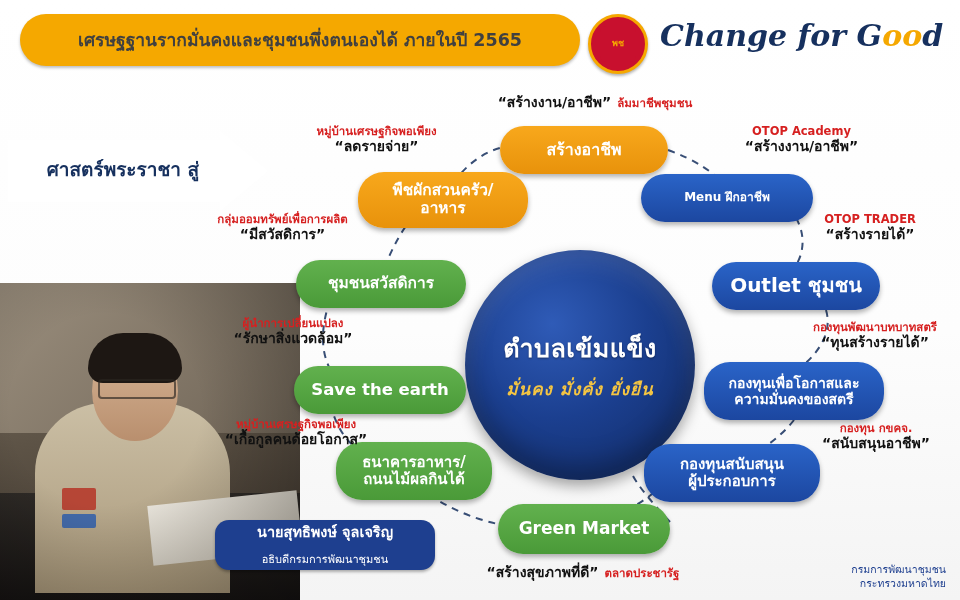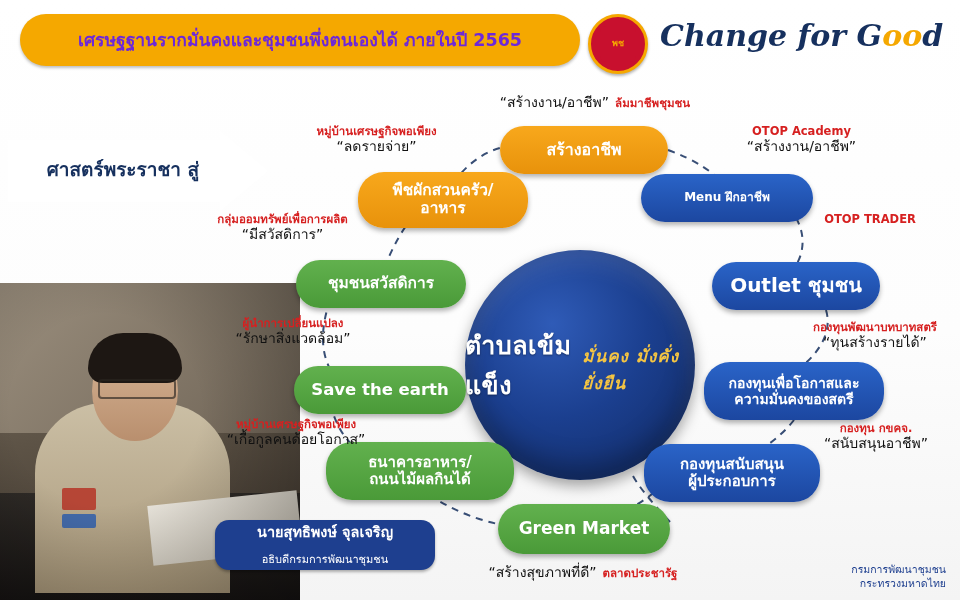--- a/index.html
+++ b/index.html
@@ -13,21 +13,21 @@
     background:linear-gradient(180deg,#ffffff 0%,#fdfdfd 55%,#f4f4f4 100%);}
 
   
   .banner{
     position:absolute;left:20px;top:14px;width:560px;height:52px;
     background:#f5a800;border-radius:26px;
     display:flex;align-items:center;justify-content:center;
     box-shadow:0 2px 3px rgba(0,0,0,.25);
   }
   .banner-text{
-    color:#6d28d9;font-weight:bold;font-size:17.5px;letter-spacing:0;
+    color:#404040;font-weight:bold;font-size:17.5px;letter-spacing:0;
     font-family:"DejaVu Sans", sans-serif;white-space:nowrap;text-align:center;
   }
   .logo-badge{
     position:absolute;left:588px;top:14px;width:54px;height:54px;border-radius:50%;
     background:#c8102e;border:3px solid #f5a800;
     display:flex;align-items:center;justify-content:center;
     box-shadow:0 2px 3px rgba(0,0,0,.3);
   }
   .logo-inner{
     width:36px;height:36px;border-radius:6px;background:#c8102e;
@@ -82,41 +82,41 @@
     gap:12px;
   }
   .nameplate .l1{color:#ffffff;font-size:14.5px;font-weight:bold;line-height:1.15;}
   .nameplate .l2{color:#ffffff;font-size:11px;line-height:1.2;}
 
   
   .center-circle{
     position:absolute;left:465px;top:250px;width:230px;height:230px;border-radius:50%;
     background:radial-gradient(circle at 38% 32%, #2f5bb7 0%, #1b3f8f 45%, #10285f 100%);
     box-shadow:0 6px 14px rgba(0,0,0,.35), inset 0 -14px 26px rgba(0,0,0,.28), inset 0 12px 22px rgba(255,255,255,.12);
-    display:flex;flex-direction:row;align-items:center;justify-content:center;
+    display:flex;flex-direction:column;align-items:center;justify-content:center;
   }
   .cc-title{color:#ffffff;font-size:25px;font-weight:bold;letter-spacing:.5px;text-shadow:0 1px 2px rgba(0,0,0,.4);}
   .cc-sub{color:#f5c542;font-size:17px;font-weight:bold;font-style:italic;margin-top:7px;letter-spacing:1px;}
 
   
   .node{
     position:absolute;border-radius:26px;
     display:flex;align-items:center;justify-content:center;text-align:center;
     color:#ffffff;font-weight:bold;line-height:1.16;
     box-shadow:0 3px 5px rgba(0,0,0,.3);
     padding:4px 8px;box-sizing:border-box;
   }
   .node.orange{background:linear-gradient(180deg,#f8a81c,#e8920b);}
   .node.blue{background:linear-gradient(180deg,#2a64c8,#1c47a0);}
   .node.green{background:linear-gradient(180deg,#62b14e,#4a9a38);}
 
   
   .ann{position:absolute;text-align:center;line-height:1.25;}
   .ann .red{color:#d62020;font-size:11.5px;font-weight:bold;display:block;}
-  .ann .blk{color:#111111;font-size:14px;font-weight:normal;display:block;}
+  .ann .blk{color:#111111;font-size:14px;font-weight:bold;display:block;}
   .ann .row{white-space:nowrap;}
   .ann .row .red{display:inline;margin-left:6px;}
   .ann .row .blk{display:inline;}
 
   
   .footer{position:absolute;right:14px;bottom:10px;text-align:right;
     color:#1e3f8f;font-size:10.5px;font-weight:normal;line-height:1.35;}
 
   svg.links{position:absolute;left:0;top:0;width:960px;height:600px;pointer-events:none;}
 </style>
@@ -202,21 +202,21 @@
       </div>
       <div class="node blue" style="left: 704px; top: 362px; width: 180px; height: 58px; font-size: 14px;">
         <span>กองทุนเพื่อโอกาสและ<br>ความมั่นคงของสตรี</span>
       </div>
       <div class="node green" style="left: 294px; top: 366px; width: 172px; height: 48px; font-size: 16.5px;">
         <span>Save the earth</span>
       </div>
       <div class="node blue" style="left: 644px; top: 444px; width: 176px; height: 58px; font-size: 15px;">
         <span>กองทุนสนับสนุน<br>ผู้ประกอบการ</span>
       </div>
-      <div class="node green" style="left: 326px; top: 442px; width: 188px; height: 58px; font-size: 15px;">
+      <div class="node green" style="left: 336px; top: 442px; width: 156px; height: 58px; font-size: 15px;">
         <span>ธนาคารอาหาร/<br>ถนนไม้ผลกินได้</span>
       </div>
       <div class="node green" style="left: 498px; top: 504px; width: 172px; height: 50px; font-size: 17px;">
         <span>Green Market</span>
       </div>
     </div>
   <div id="ann-layer">
       <div class="ann" style="left: 460px; top: 92px; width: 270px;">
         <div class="row"><span class="blk">“สร้างงาน/อาชีพ”</span><span class="red">ล้มมาชีพชุมชน</span></div>
       </div>
@@ -227,20 +227,21 @@
       <div class="ann" style="left: 714px; top: 124px; width: 175px;">
         <span class="red">OTOP Academy</span>
         <span class="blk">“สร้างงาน/อาชีพ”</span>
       </div>
       <div class="ann" style="left: 190px; top: 212px; width: 185px;">
         <span class="red">กลุ่มออมทรัพย์เพื่อการผลิต</span>
         <span class="blk">“มีสวัสดิการ”</span>
       </div>
       <div class="ann" style="left: 790px; top: 212px; width: 160px;">
         <span class="red">OTOP TRADER</span>
+        <span class="blk">“สร้างรายได้”</span>
       </div>
       <div class="ann" style="left: 198px; top: 316px; width: 190px;">
         <span class="red">ผู้นำการเปลี่ยนแปลง</span>
         <span class="blk">“รักษาสิ่งแวดล้อม”</span>
       </div>
       <div class="ann" style="left: 790px; top: 320px; width: 170px;">
         <span class="red">กองทุนพัฒนาบทบาทสตรี</span>
         <span class="blk">“ทุนสร้างรายได้”</span>
       </div>
       <div class="ann" style="left: 196px; top: 417px; width: 200px;">

